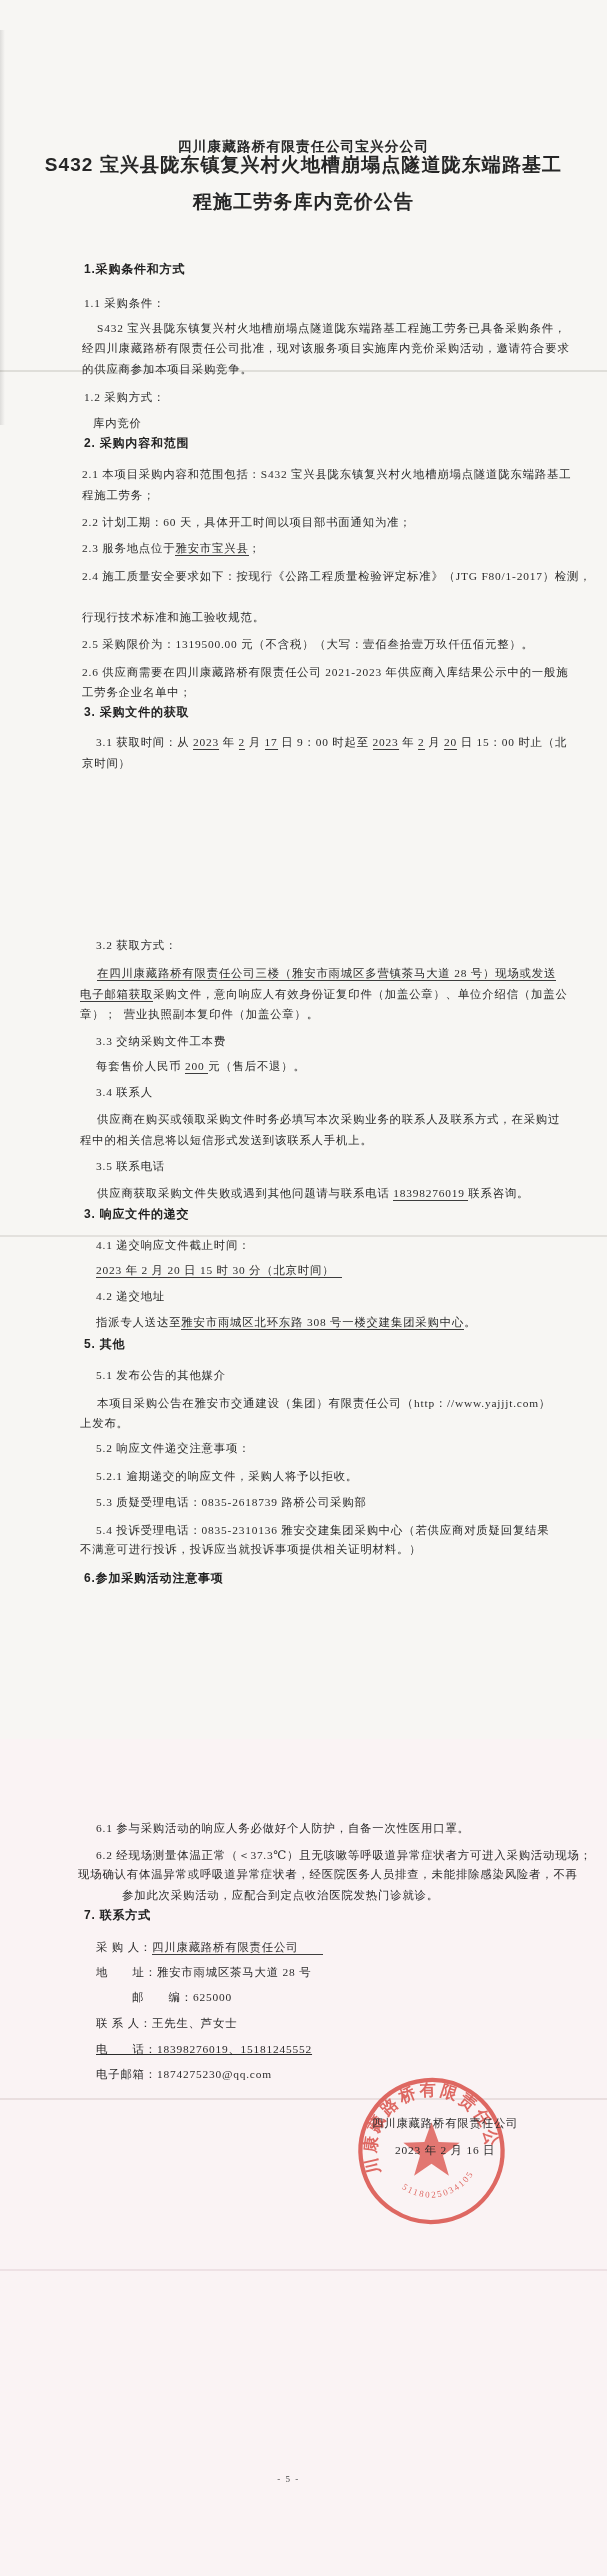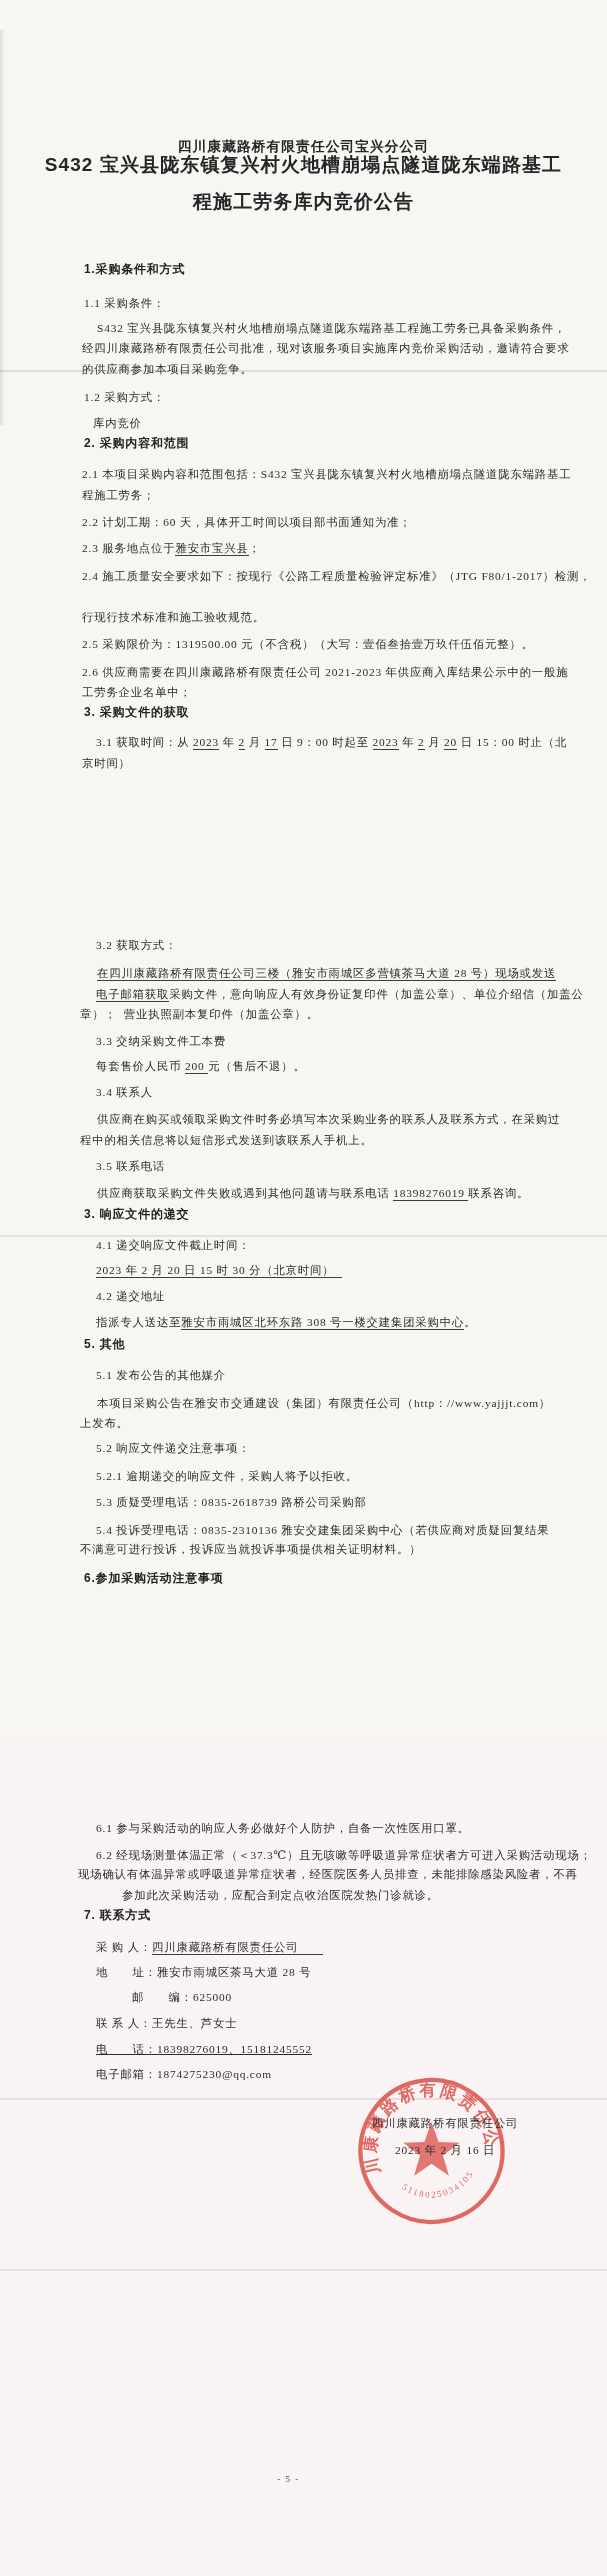--- a/index.html
+++ b/index.html
@@ -73,21 +73,21 @@
     <div class="line body" style="top: 570px; left: 82px;"><span>2.4 施工质量安全要求如下：按现行《公路工程质量检验评定标准》（JTG F80/1-2017）检测，</span></div>
     <div class="line body" style="top: 611px; left: 82px;"><span>行现行技术标准和施工验收规范。</span></div>
     <div class="line body" style="top: 638px; left: 82px;"><span>2.5 采购限价为：1319500.00 元（不含税）（大写：壹佰叁拾壹万玖仟伍佰元整）。</span></div>
     <div class="line body" style="top: 666px; left: 82px;"><span>2.6 供应商需要在四川康藏路桥有限责任公司 2021-2023 年供应商入库结果公示中的一般施</span></div>
     <div class="line body" style="top: 686px; left: 82px;"><span>工劳务企业名单中；</span></div>
     <div class="line h1" style="top: 706px; left: 84px;"><span>3. 采购文件的获取</span></div>
     <div class="line body" style="top: 736px; left: 96px;"><span>3.1 获取时间：从 </span><span class="u">2023</span><span> 年 </span><span class="u">2</span><span> 月 </span><span class="u">17</span><span> 日 9：00 时起至 </span><span class="u">2023</span><span> 年 </span><span class="u">2</span><span> 月 </span><span class="u">20</span><span> 日 15：00 时止（北</span></div>
     <div class="line body" style="top: 757px; left: 82px;"><span>京时间）</span></div>
     <div class="line body" style="top: 939px; left: 96px;"><span>3.2 获取方式：</span></div>
     <div class="line body" style="top: 967px; left: 97px;"><span class="u">在四川康藏路桥有限责任公司三楼（雅安市雨城区多营镇茶马大道 28 号）现场或发送</span></div>
-    <div class="line body" style="top: 988px; left: 80px; margin-left: 16px;"><span class="u">电子邮箱获取</span><span>采购文件，意向响应人有效身份证复印件（加盖公章）、单位介绍信（加盖公</span></div>
+    <div class="line body" style="top: 988px; left: 80px;"><span class="u">电子邮箱获取</span><span>采购文件，意向响应人有效身份证复印件（加盖公章）、单位介绍信（加盖公</span></div>
     <div class="line body" style="top: 1008px; left: 80px;"><span>章）；  营业执照副本复印件（加盖公章）。</span></div>
     <div class="line body" style="top: 1035px; left: 96px;"><span>3.3 交纳采购文件工本费</span></div>
     <div class="line body" style="top: 1060px; left: 96px;"><span>每套售价人民币 </span><span class="u">200 </span><span>元（售后不退）。</span></div>
     <div class="line body" style="top: 1086px; left: 96px;"><span>3.4 联系人</span></div>
     <div class="line body" style="top: 1113px; left: 97px;"><span>供应商在购买或领取采购文件时务必填写本次采购业务的联系人及联系方式，在采购过</span></div>
     <div class="line body" style="top: 1134px; left: 80px;"><span>程中的相关信息将以短信形式发送到该联系人手机上。</span></div>
     <div class="line body" style="top: 1160px; left: 96px;"><span>3.5 联系电话</span></div>
     <div class="line body" style="top: 1187px; left: 97px;"><span>供应商获取采购文件失败或遇到其他问题请与联系电话 </span><span class="u">18398276019 </span><span>联系咨询。</span></div>
     <div class="line h1" style="top: 1208px; left: 84px;"><span>3. 响应文件的递交</span></div>
     <div class="line body" style="top: 1239px; left: 96px;"><span>4.1 递交响应文件截止时间：</span></div>

